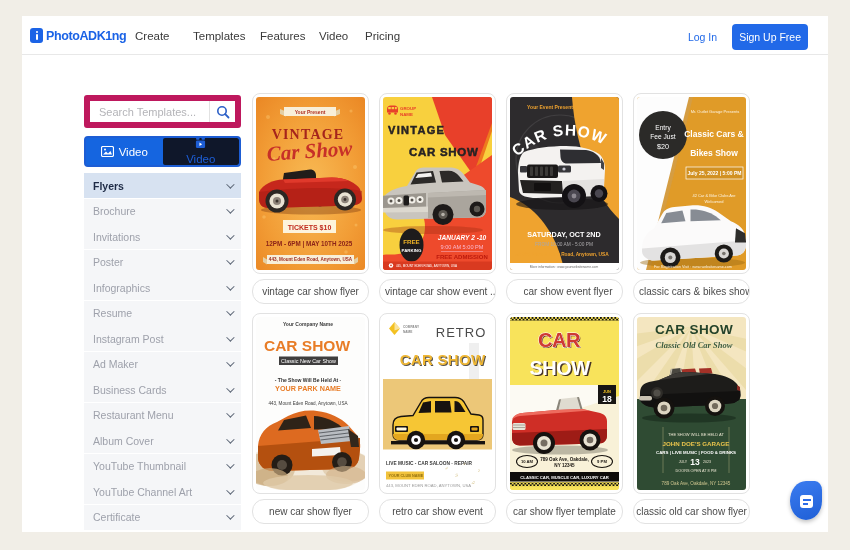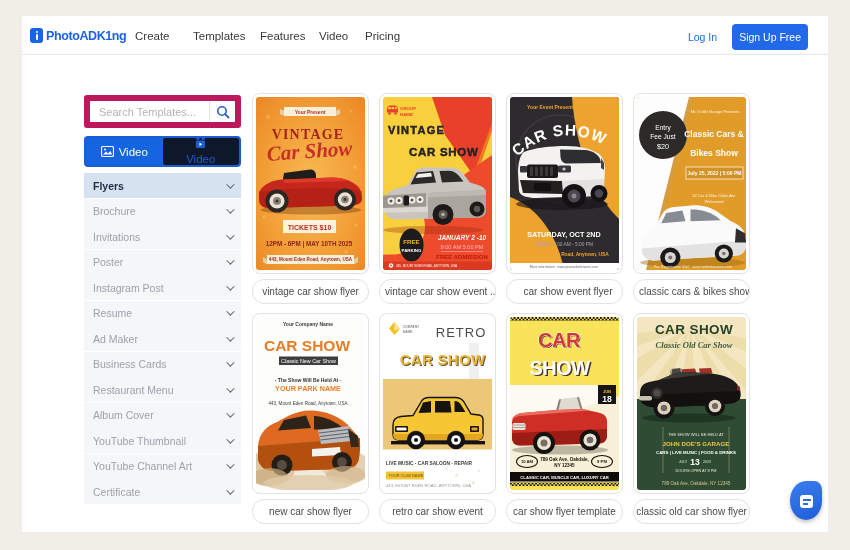--- a/index.html
+++ b/index.html
@@ -101,25 +101,29 @@
         </div>
       <div class="cat">
           <span>Invitations</span>
           <span class="ch"></span>
         </div>
       <div class="cat">
           <span>Poster</span>
           <span class="ch"></span>
         </div>
       <div class="cat">
+          <span>Infographics</span>
+          <span class="ch"></span>
+        </div>
+      <div class="cat">
+          <span>Resume</span>
+          <span class="ch"></span>
+        </div>
+      <div class="cat">
           <span>Instagram Post</span>
-          <span class="ch"></span>
-        </div>
-      <div class="cat">
-          <span>Resume</span>
           <span class="ch"></span>
         </div>
       <div class="cat">
           <span>Ad Maker</span>
           <span class="ch"></span>
         </div>
       <div class="cat">
           <span>Business Cards</span>
           <span class="ch"></span>
         </div>

